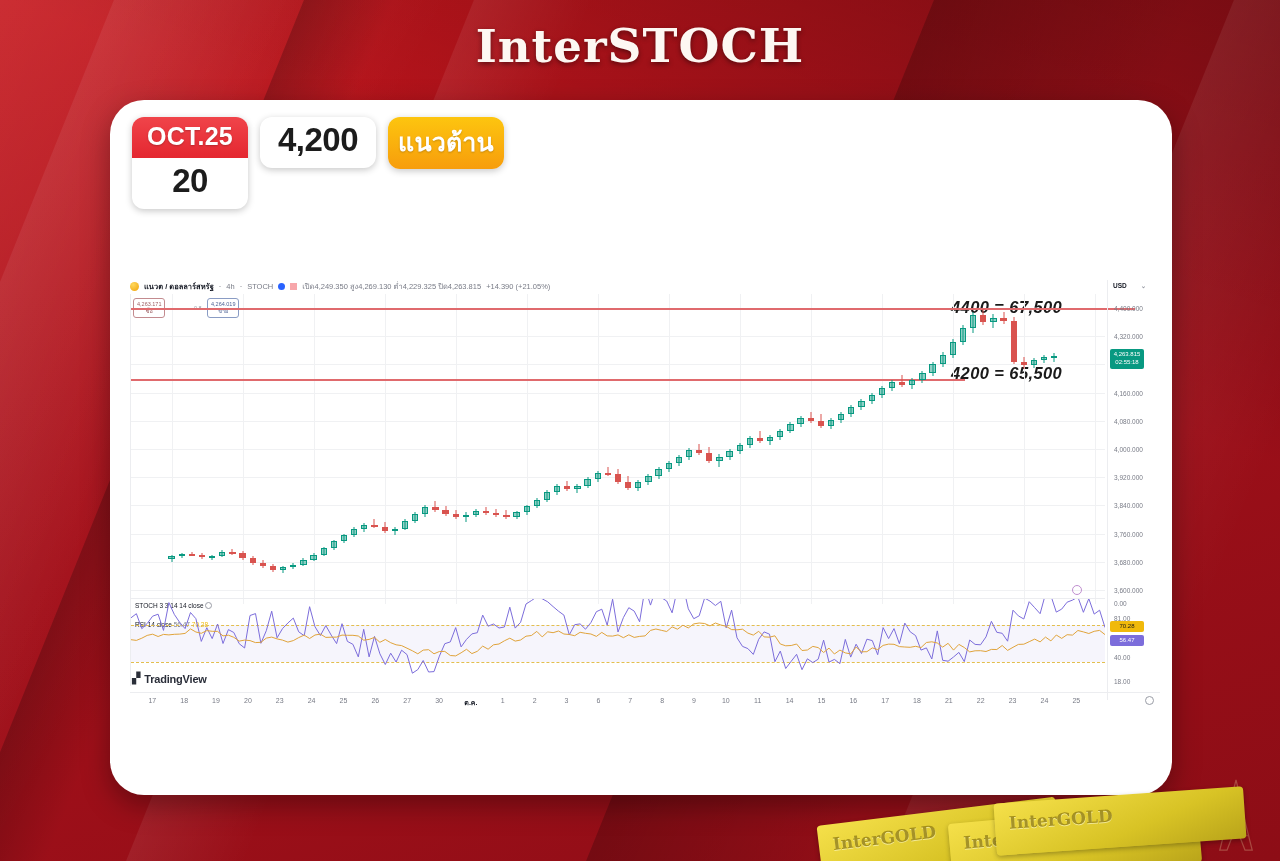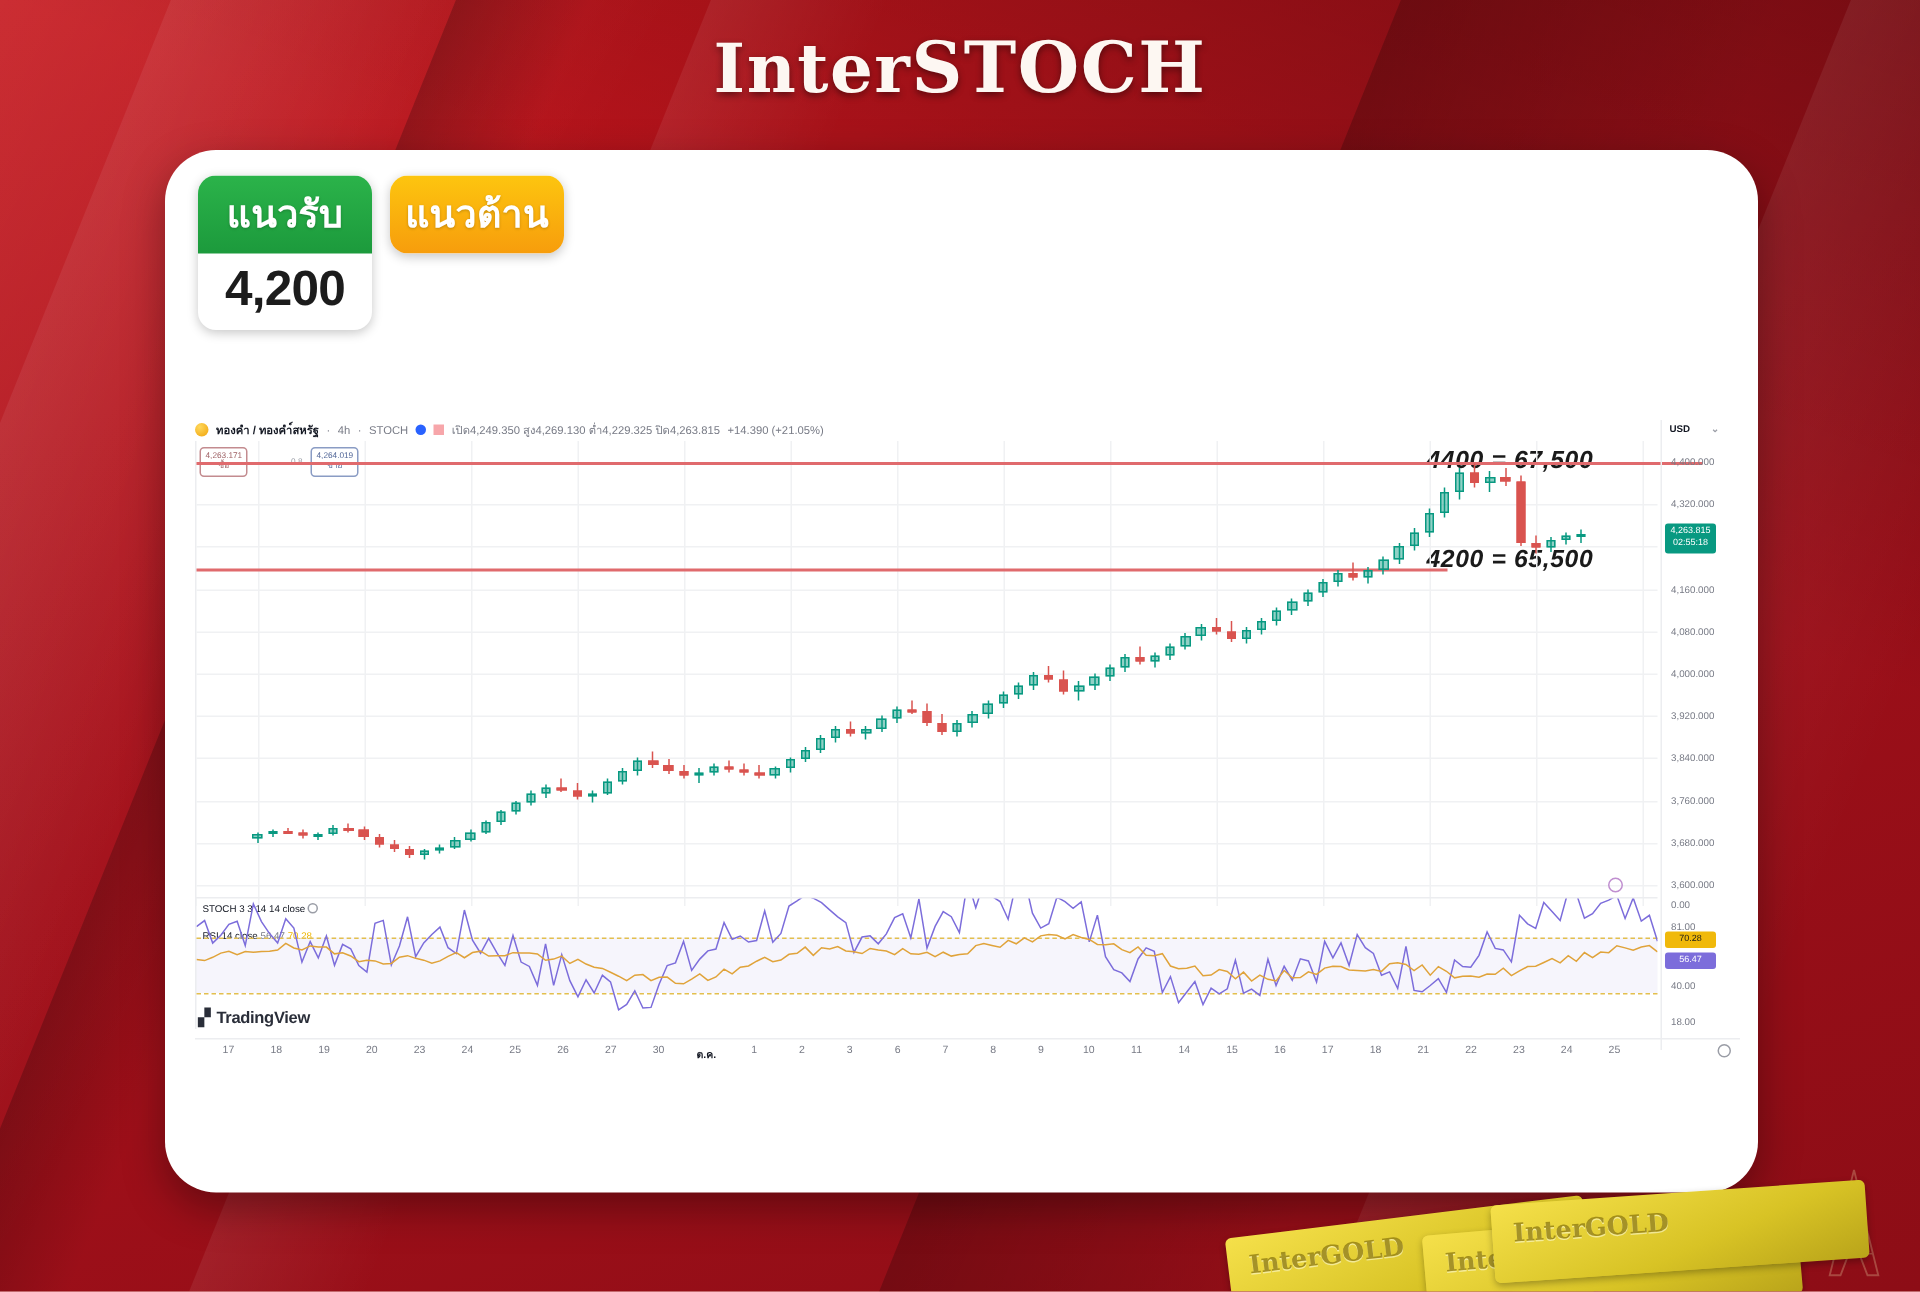--- a/index.html
+++ b/index.html
@@ -289,34 +289,37 @@
 <div class="bg-dark" style="left:130px;top:0;width:90px;height:861px;"></div>
 
 <div class="logo">
   <span class="inter">Inter</span><span class="gold">STOCH</span>
 </div>
 
 <div class="card">
 
   <div class="badges">
     <div class="badge">
-      <div class="badge-head green">แนวรับ</div>
+      <div class="badge-head red">OCT.25</div>
+      <div class="badge-val">20</div>
+    </div>
+    <div class="badge">
       <div class="badge-val">4,200</div>
     </div>
     <div class="badge">
       <div class="badge-head orange">แนวต้าน</div>
     </div>
   </div>
 
 
   <div class="chart-wrap">
 
     <div class="chart-head">
       <span class="sym-dot"></span>
-      <span class="sym-name">ทองคำ / ทองคำ์สหรัฐ</span>
+      <span class="sym-name">แนวต / ดอลลาร์สหรัฐ</span>
       <span>·</span>
       <span>4h</span>
       <span>·</span>
       <span>STOCH</span>
       <span class="eye"></span>
       <span class="sq"></span>
       <span class="ohlc">เปิด4,249.350 สูง4,269.130 ต่ำ4,229.325 ปิด4,263.815</span>
       <span class="ohlc up">+14.390 (+21.05%)</span>
     </div>
 

